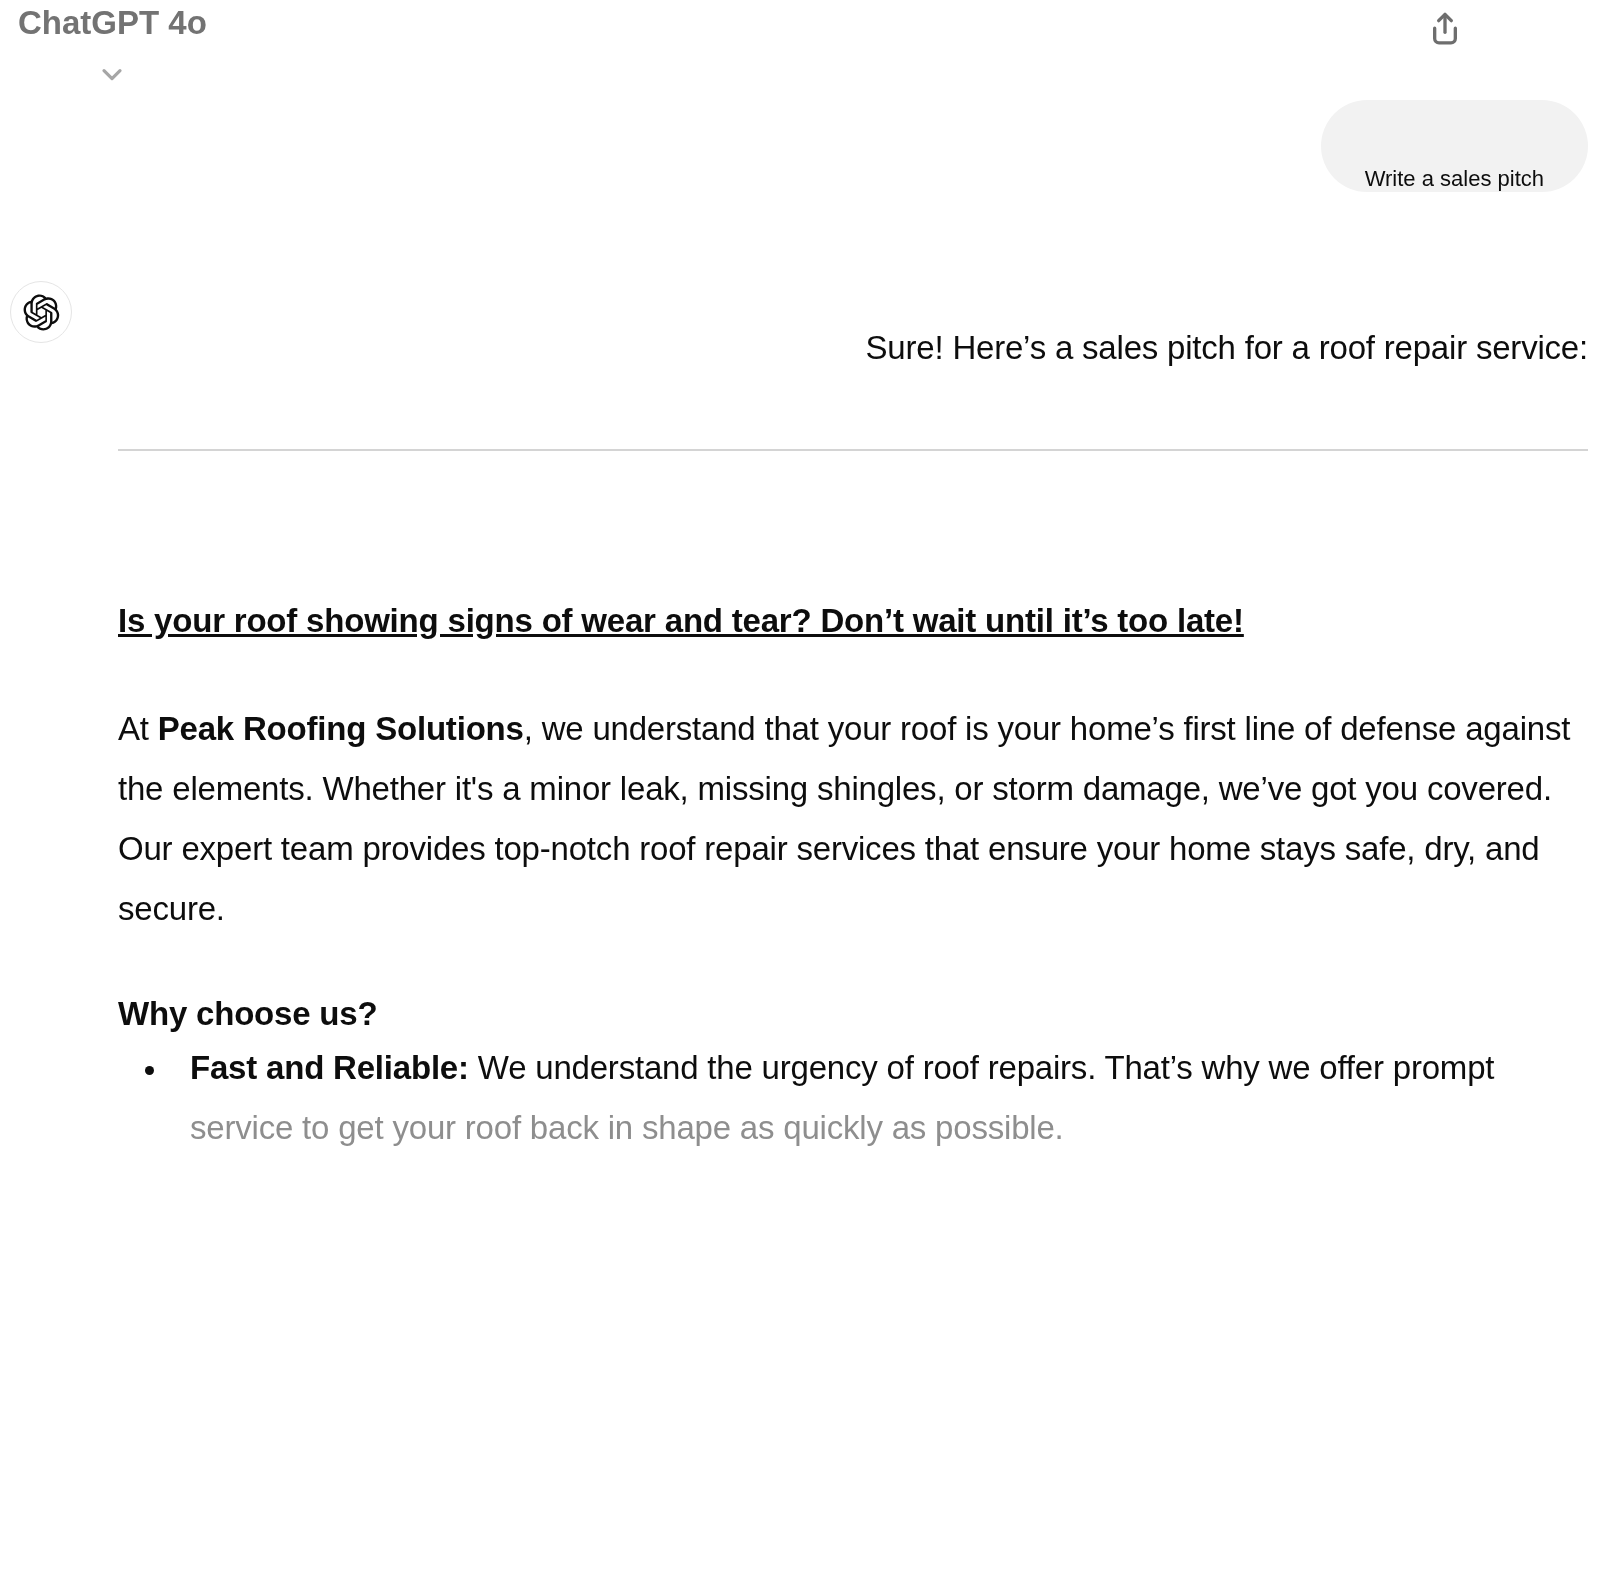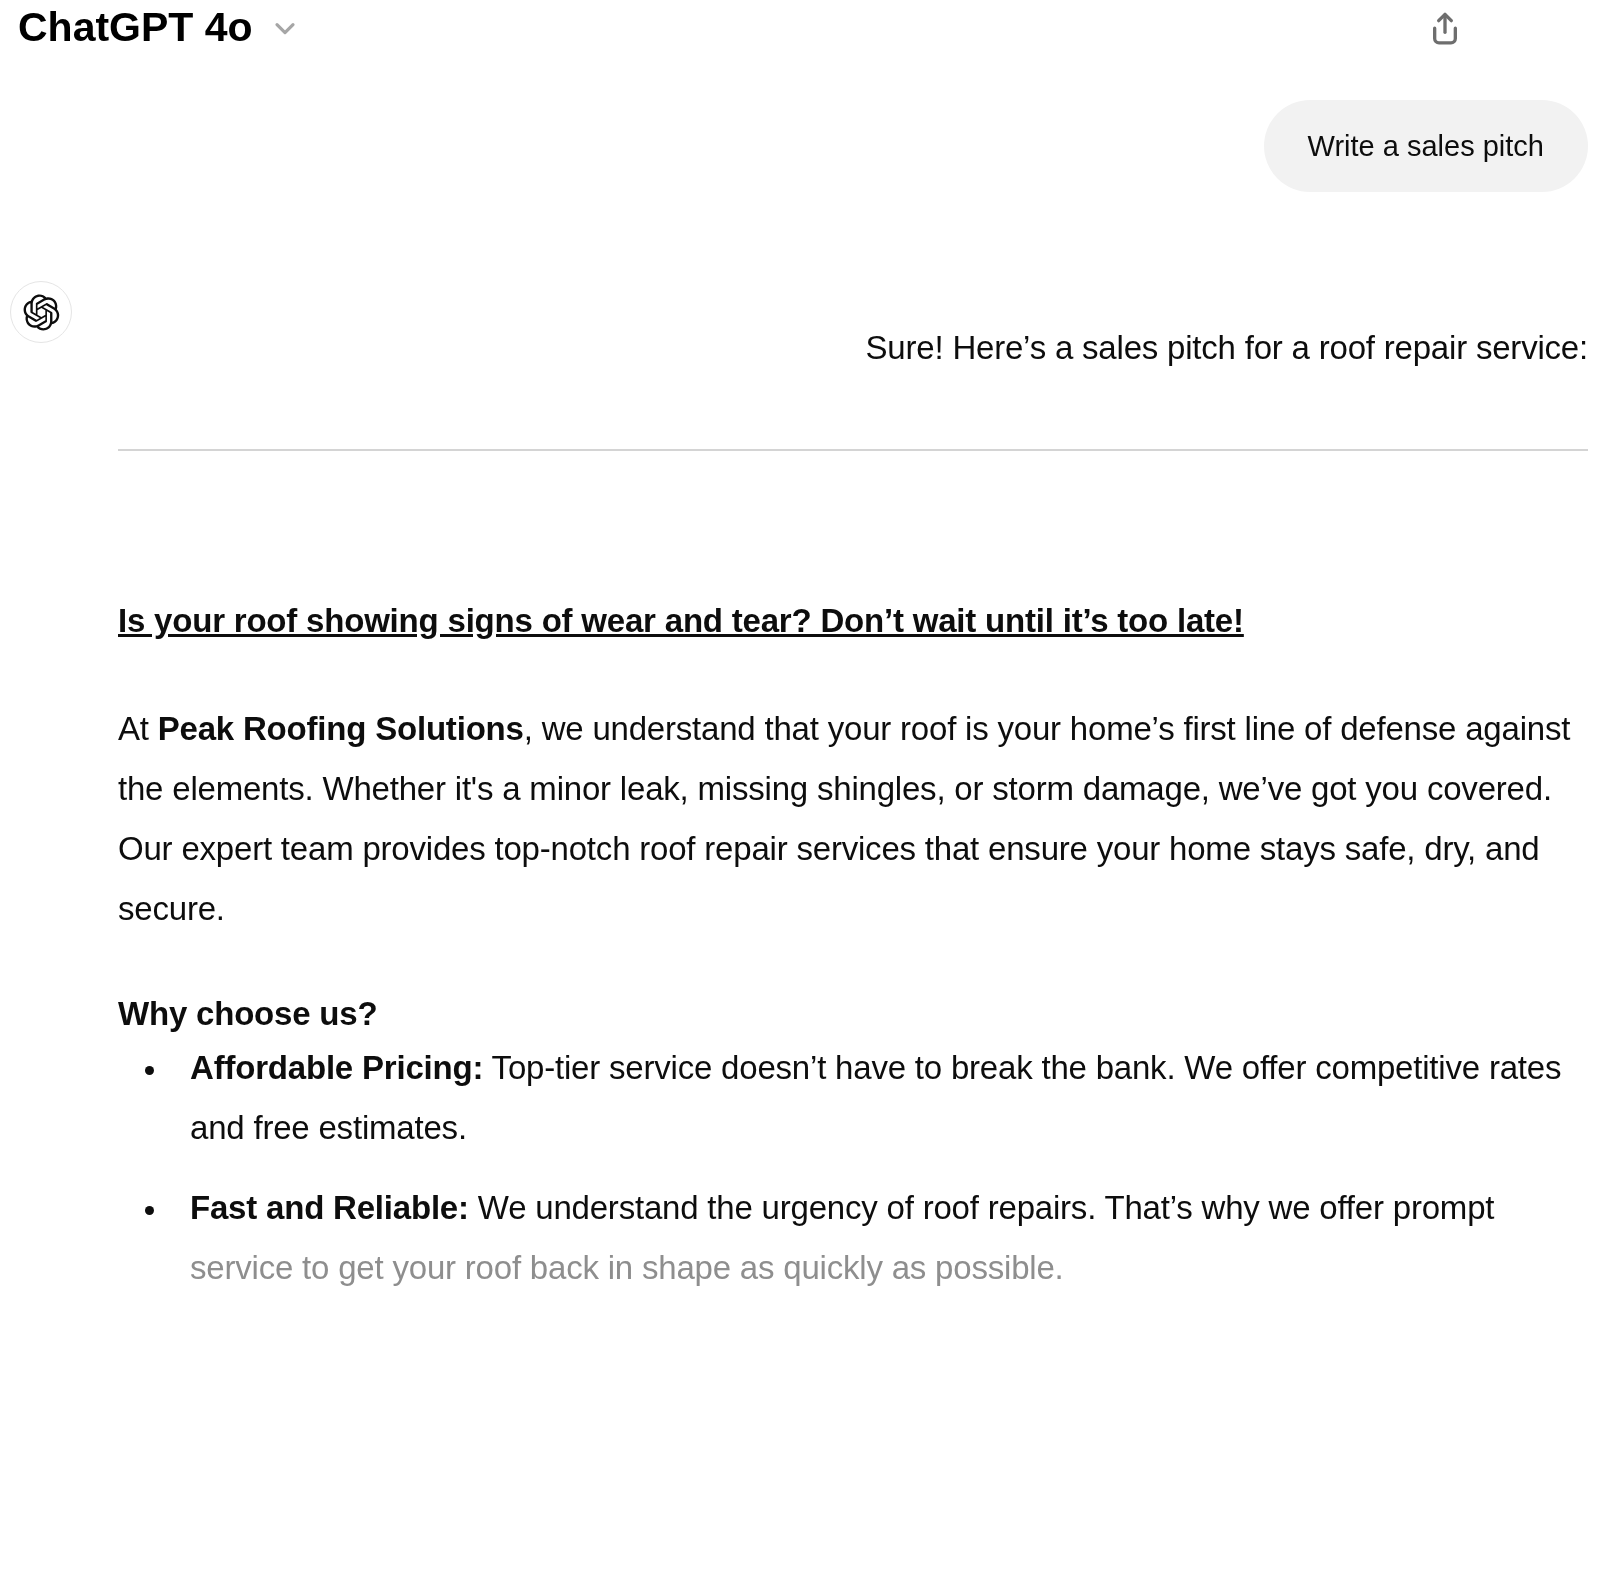--- a/index.html
+++ b/index.html
@@ -8,38 +8,38 @@
     font-family:"Liberation Sans","DejaVu Sans",sans-serif;
     color:#0d0d0d;
     -webkit-font-smoothing:antialiased;
   }
   .page{position:absolute;inset:0;}
 
   
   .model-switcher{
     position:absolute;left:18px;top:4px;
     display:flex;align-items:center;gap:16px;
-    font-size:41px;font-weight:600;color:#000000;
-    cursor:pointer;user-select:none;
+    font-size:33px;font-weight:600;color:#737373;
+    cursor:pointer;user-select:none;flex-direction:column;
   }
   .chevron{display:flex;align-items:center;}
   .chevron svg{width:32px;height:32px;stroke:#a6a6a6;stroke-width:2.4;fill:none;stroke-linecap:round;stroke-linejoin:round;}
   .share-button{
     position:absolute;left:1416px;top:0px;width:58px;height:58px;
     display:flex;align-items:center;justify-content:center;cursor:pointer;
     border-radius:12px;
   }
   .share-button svg{width:40px;height:42px;stroke:#6e6e6e;stroke-width:2;fill:none;stroke-linecap:round;stroke-linejoin:round;}
 
   
   .user-bubble{
     position:absolute;top:100px;right:12px;height:92px;
     padding:0 44px;border-radius:46px;background:#f2f2f2;
-    display:flex;align-items:center;
-    font-size:29px;color:#0d0d0d;white-space:nowrap;
+    display:flex;align-items:flex-end;
+    font-size:22px;color:#0d0d0d;white-space:nowrap;
   }
 
   
   .assistant-avatar{
     position:absolute;left:10px;top:281px;width:62px;height:62px;
     box-sizing:border-box;border:1.5px solid #e5e5e5;border-radius:50%;
     background:#ffffff;display:flex;align-items:center;justify-content:center;
   }
   .assistant-avatar svg{width:37px;height:37px;fill:#0d0d0d;}
 
@@ -112,21 +112,20 @@
 
     <div class="divider"></div>
 
     <p class="headline">Is your roof showing signs of wear and tear? Don’t wait until it’s too late!</p>
 
     <p class="pitch-paragraph"><span>At </span><b>Peak Roofing Solutions</b><span>, we understand that your roof is your home’s first line of defense against the elements. Whether it's a minor leak, missing shingles, or storm damage, we’ve got you covered. Our expert team provides top-notch roof repair services that ensure your home stays safe, dry, and secure.</span></p>
 
     <p class="why-heading">Why choose us?</p>
 
     <ul class="bullet-list">
-      <li><span class="bullet-dot"></span><b>Affordable Pricing:</b><span> Top-tier service doesn’t have to break the bank. We offer competitive rates and free estimates.</span></li>
       <li><span class="bullet-dot"></span><b>Fast and Reliable:</b><span> We understand the urgency of roof repairs. That’s why we offer prompt</span><span class="fade-line">service to get your roof back in shape as quickly as possible.</span></li>
     </ul>
 
   </div>
 
   <div class="fade-overlay"></div>
 
 </div>
 
 </body></html>

